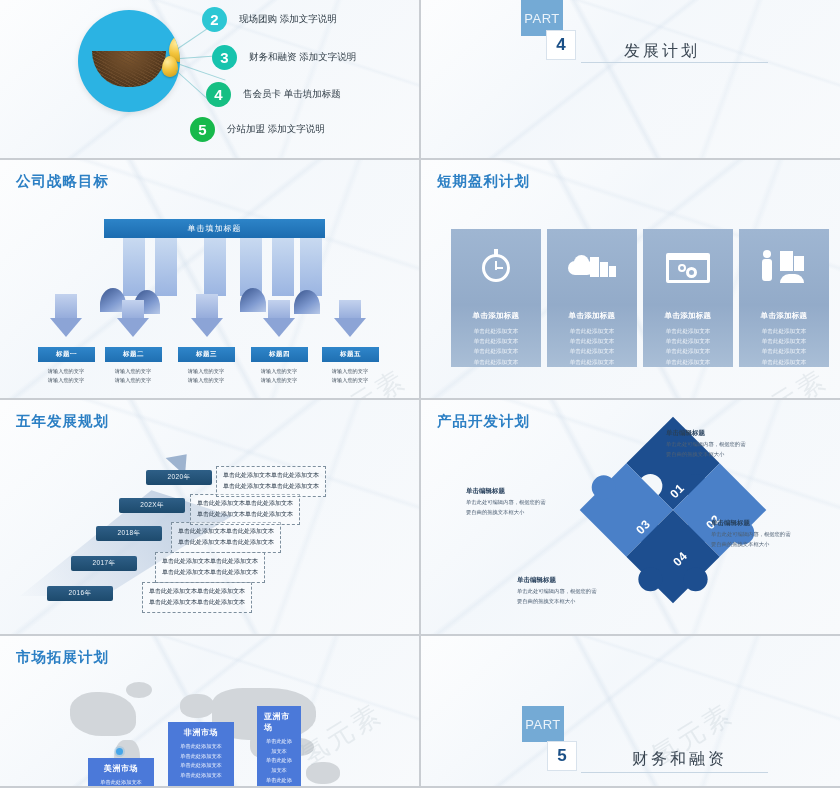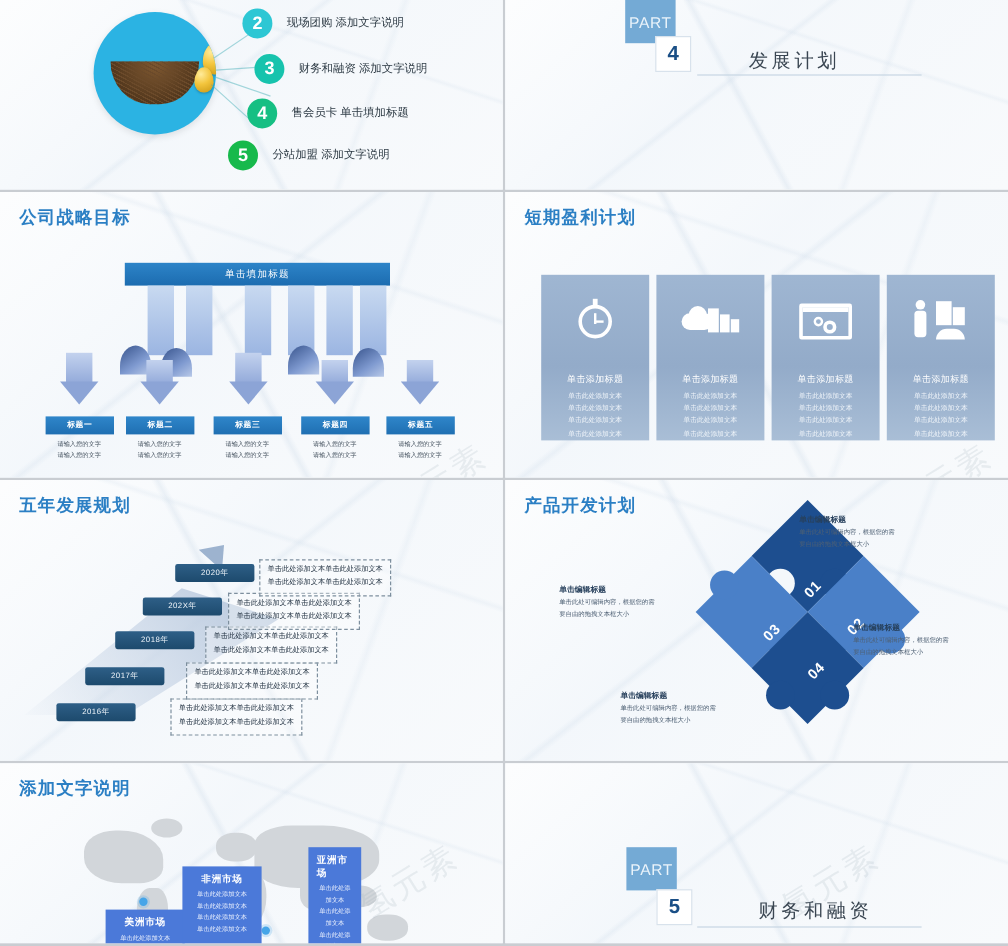--- a/index.html
+++ b/index.html
@@ -151,21 +151,21 @@
   
   .cards { position: absolute; left: 30px; top: 69px; display: flex; gap: 6px; }
   .card {
     width: 90px; height: 138px;
     background: linear-gradient(180deg, #9fb6d2 0%, #93abc9 55%, #a9bed6 100%);
     display: flex; flex-direction: column; align-items: center;
     padding-top: 16px;
   }
   .card-ico { width: 56px; height: 46px; position: relative; }
   .card-ttl {
-    margin-top: 34px; color: #ffffff; font-size: 7.5px; font-weight: normal;
+    margin-top: 34px; color: #ffffff; font-size: 7.5px; font-weight: bold;
     letter-spacing: 0.3px;
   }
   .card-lines { margin-top: 5px; text-align: center; }
   .card-lines div { font-size: 5.6px; color: #f0f5fa; line-height: 1.85; }
   .wi { position: absolute; background: #ffffff; }
 
   
   .ramp {
     position: absolute; left: 20px; bottom: 38px;
     width: 212px; height: 108px;
@@ -479,21 +479,21 @@
       <div class="b">要自由的拖拽文本框大小</div>
     </div>
     <div class="puz-cap" style="left:96px; top:176px;">
       <div class="h">单击编辑标题</div>
       <div class="b">单击此处可编辑内容，根据您的需</div>
       <div class="b">要自由的拖拽文本框大小</div>
     </div>
   </div>
 
   <div class="slide">
-    <div class="stitle">添加文字说明</div>
+    <div class="stitle">市场拓展计划</div>
 
     <div class="map-wrap">
       <div class="landmass" style="left:70px; top:26px; width:66px; height:44px; border-radius:40% 55% 30% 48%;"></div>
       <div class="landmass" style="left:126px; top:16px; width:26px; height:16px; border-radius:50%;"></div>
       <div class="landmass" style="left:114px; top:74px; width:26px; height:46px; border-radius:45% 40% 60% 50%;"></div>
       <div class="landmass" style="left:180px; top:28px; width:34px; height:24px; border-radius:45%;"></div>
       <div class="landmass" style="left:182px; top:56px; width:40px; height:54px; border-radius:40% 45% 55% 50%;"></div>
       <div class="landmass" style="left:212px; top:22px; width:104px; height:52px; border-radius:30% 45% 45% 35%;"></div>
       <div class="landmass" style="left:250px; top:66px; width:24px; height:26px; border-radius:40% 40% 60% 50%;"></div>
       <div class="landmass" style="left:286px; top:72px; width:28px; height:18px; border-radius:50%;"></div>
@@ -505,21 +505,21 @@
     </div>
 
     <div class="mbox" style="left:88px; top:122px; width:66px;">
       <div class="mh">美洲市场</div>
       <div class="ml">
         <div>单击此处添加文本</div>
 
       </div>
     </div>
 
-    <div class="mbox" style="left:152px; top:86px; width:66px;justify-content:center;">
+    <div class="mbox" style="left:168px; top:86px; width:66px;justify-content:center;">
       <div class="mh">非洲市场</div>
       <div class="ml">
         <div>单击此处添加文本</div>
         <div>单击此处添加文本</div>
         <div>单击此处添加文本</div>
         <div>单击此处添加文本</div>
       </div>
     </div>
 
     <div class="mbox" style="left:257px; top:70px; width:44px;">

